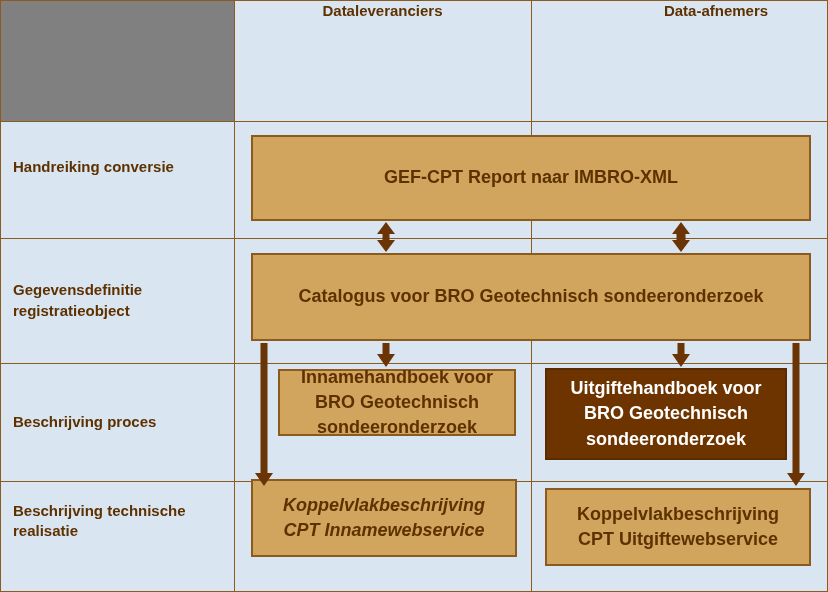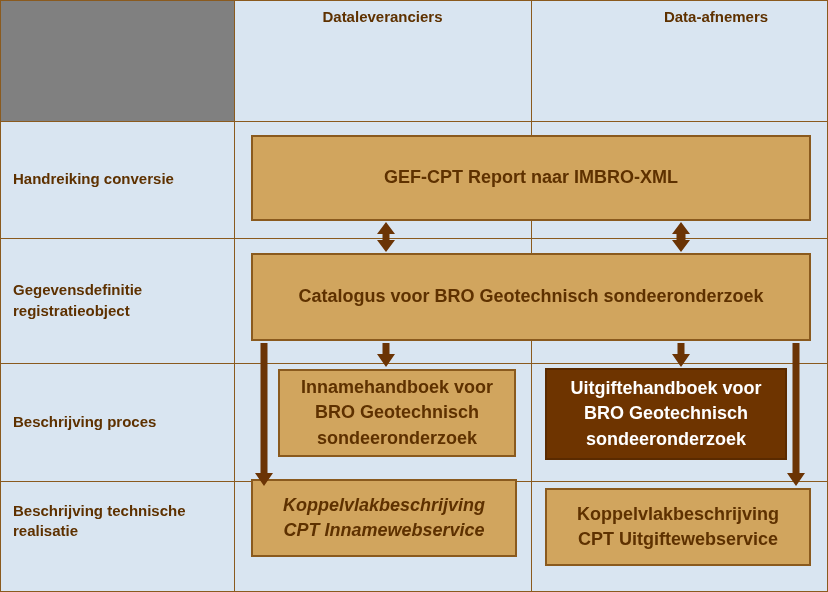--- a/index.html
+++ b/index.html
@@ -25,46 +25,46 @@
     position: absolute; left: 0; right: 0; height: 1px;
     background: var(--grid-line, #8A5A1E);
   }
   .corner {
     position: absolute; left: 0; top: 0; width: 233px; height: 120px;
     background: var(--corner-fill, #808080);
   }
   .col-header {
     position: absolute; top: 0; height: 42px;
     display: flex; align-items: flex-start; justify-content: center;
-    padding-top: 7px; font-size: 15px;
+    padding-top: 1px; font-size: 15px;
   }
   .col-header.c1 { left: 233px; width: 297px; }
   .col-header.c2 { left: 530px; width: 298px; margin-left: 36px; }
   .row-label {
     position: absolute; left: 0; width: 233px;
     display: flex; align-items: center;
     padding: 0 14px 0 12px;
     font-size: 15px; line-height: 1.35;
   }
-  .row-label.r1 { top: 120px; height: 117px; }
+  .row-label.r1 { top: 108px; height: 117px; }
   .row-label.r2 { top: 237px; height: 125px; }
   .row-label.r3 { top: 362px; height: 118px; }
   .row-label.r4 { top: 480px; height: 80px; }
   .box {
     position: absolute;
     display: flex; align-items: center; justify-content: center;
     text-align: center;
     background: var(--box-fill, #D1A55E);
     border: 2px solid var(--box-border, #8A5A1E);
     font-size: 18px; line-height: 1.4;
     padding: 4px 14px;
   }
   .box.b-handreiking        { left: 250px; top: 134px; width: 560px; height: 86px; }
   .box.b-catalogus          { left: 250px; top: 252px; width: 560px; height: 88px; }
-  .box.b-inname-handboek    { left: 277px; top: 368px; width: 238px; height: 88px; }
+  .box.b-inname-handboek    { left: 277px; top: 368px; width: 238px; height: 67px; }
   .box.b-uitgifte-handboek  { left: 544px; top: 367px; width: 242px; height: 92px; }
   .box.b-koppelvlak-inname  { left: 250px; top: 478px; width: 266px; height: 78px; font-style: italic; }
   .box.b-koppelvlak-uitgifte{ left: 544px; top: 487px; width: 266px; height: 78px; justify-content: flex-end; }
   .box.dark {
     background: var(--dark-box-fill, #6E3400);
     color: var(--dark-box-text, #FFFFFF);
     border-color: var(--dark-box-border, #5A2A00);
     justify-content: center;
   }
   svg.arrows {

